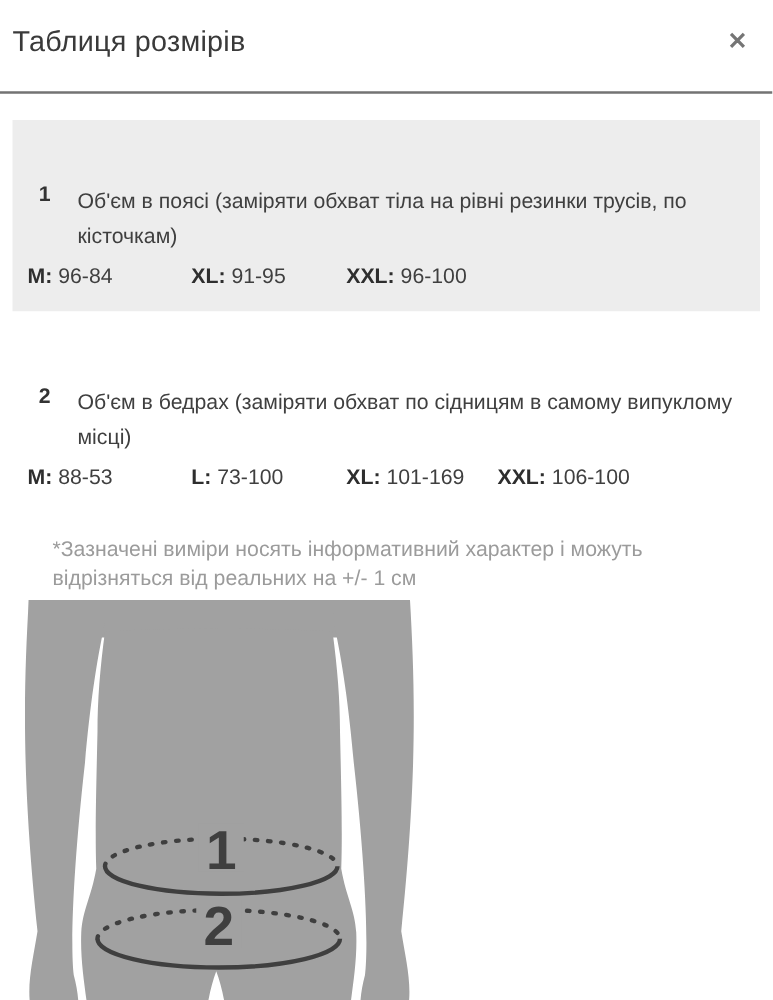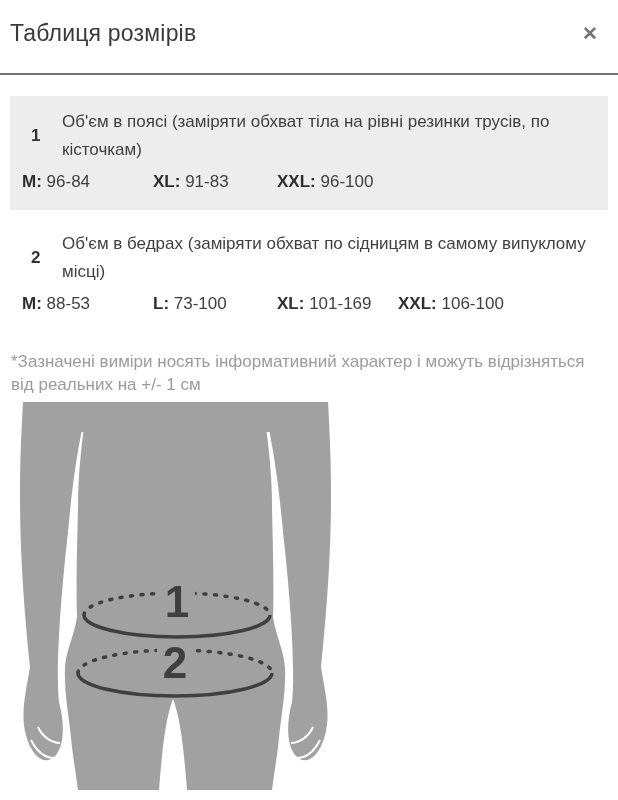--- a/index.html
+++ b/index.html
@@ -21,30 +21,30 @@
     width:28px; height:28px; border:none; background:transparent;
     font-size:19px; font-weight:bold; color:#757575; cursor:pointer; line-height:28px; text-align:center;
   }
 
   
   .size-row { margin:0 10px; padding:12px 20px 16px 12px; }
   .size-row.highlight { background:#ededed; margin-top:21px; }
   .size-row.plain { margin-top:8px; background:transparent; }
   .desc-line { display:flex; align-items:center; }
   .row-num { flex:0 0 40px; padding-left:9px; font-weight:bold; font-size:17px; color:#333; }
-  .row-desc { flex:1; font-size:17px; line-height:28px; color:#3f3f3f; }
+  .row-desc { flex:1; font-size:17px; line-height:28px; color:#3f3f3f;margin-top:39px; }
   .sizes-grid {
     display:grid; grid-template-columns:131px 124px 121px 1fr;
     margin-top:6px; font-size:17px; line-height:24px; color:#3f3f3f;
   }
   .size-cell b { color:#2e2e2e; }
 
   
   .note {
-    margin:18px 20px 0 11px;
+    margin:18px 20px 0 42px;
     font-size:17px; line-height:23px; color:#9b9b9b;
   }
 
   
   .figure-wrap { margin:6px 0 0 13px; width:320px; height:388px; }
   .figure-wrap svg { display:block; }
 </style>
 </head>
 <body>
 
@@ -57,21 +57,21 @@
     </button>
   </div>
 
   <div class="size-row highlight">
     <div class="desc-line">
       <div class="row-num">1</div>
       <div class="row-desc">Об'єм в поясі (заміряти обхват тіла на рівні резинки трусів, по кісточкам)</div>
     </div>
     <div class="sizes-grid">
       <div class="size-cell"><b>M:</b> <span>96-84</span></div>
-      <div class="size-cell"><b>XL:</b> <span>91-83</span></div>
+      <div class="size-cell"><b>XL:</b> <span>91-95</span></div>
       <div class="size-cell"><b>XXL:</b> <span>96-100</span></div>
     </div>
   </div>
 
   <div class="size-row plain">
     <div class="desc-line">
       <div class="row-num">2</div>
       <div class="row-desc">Об'єм в бедрах (заміряти обхват по сідницям в самому випуклому місці)</div>
     </div>
     <div class="sizes-grid">

